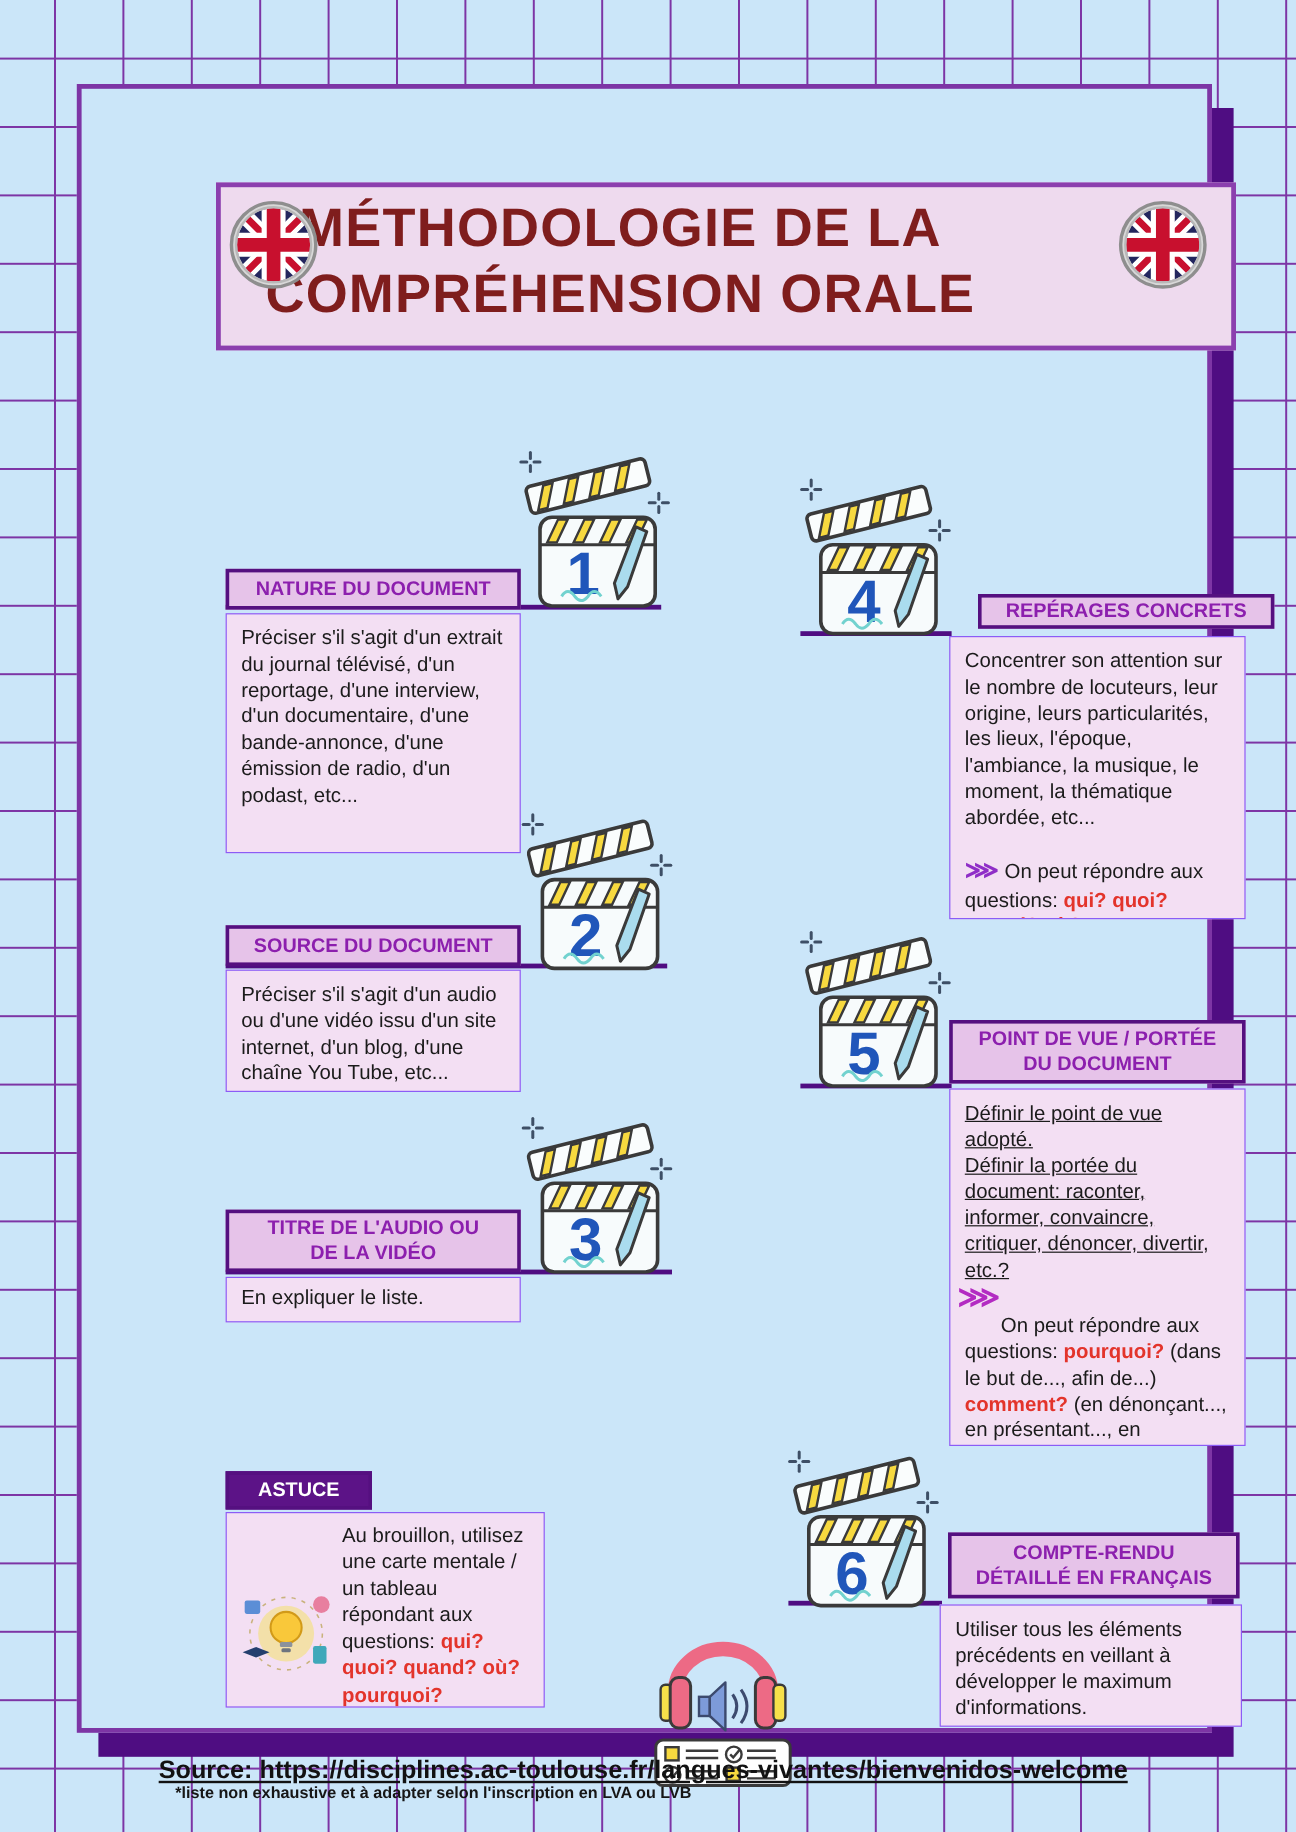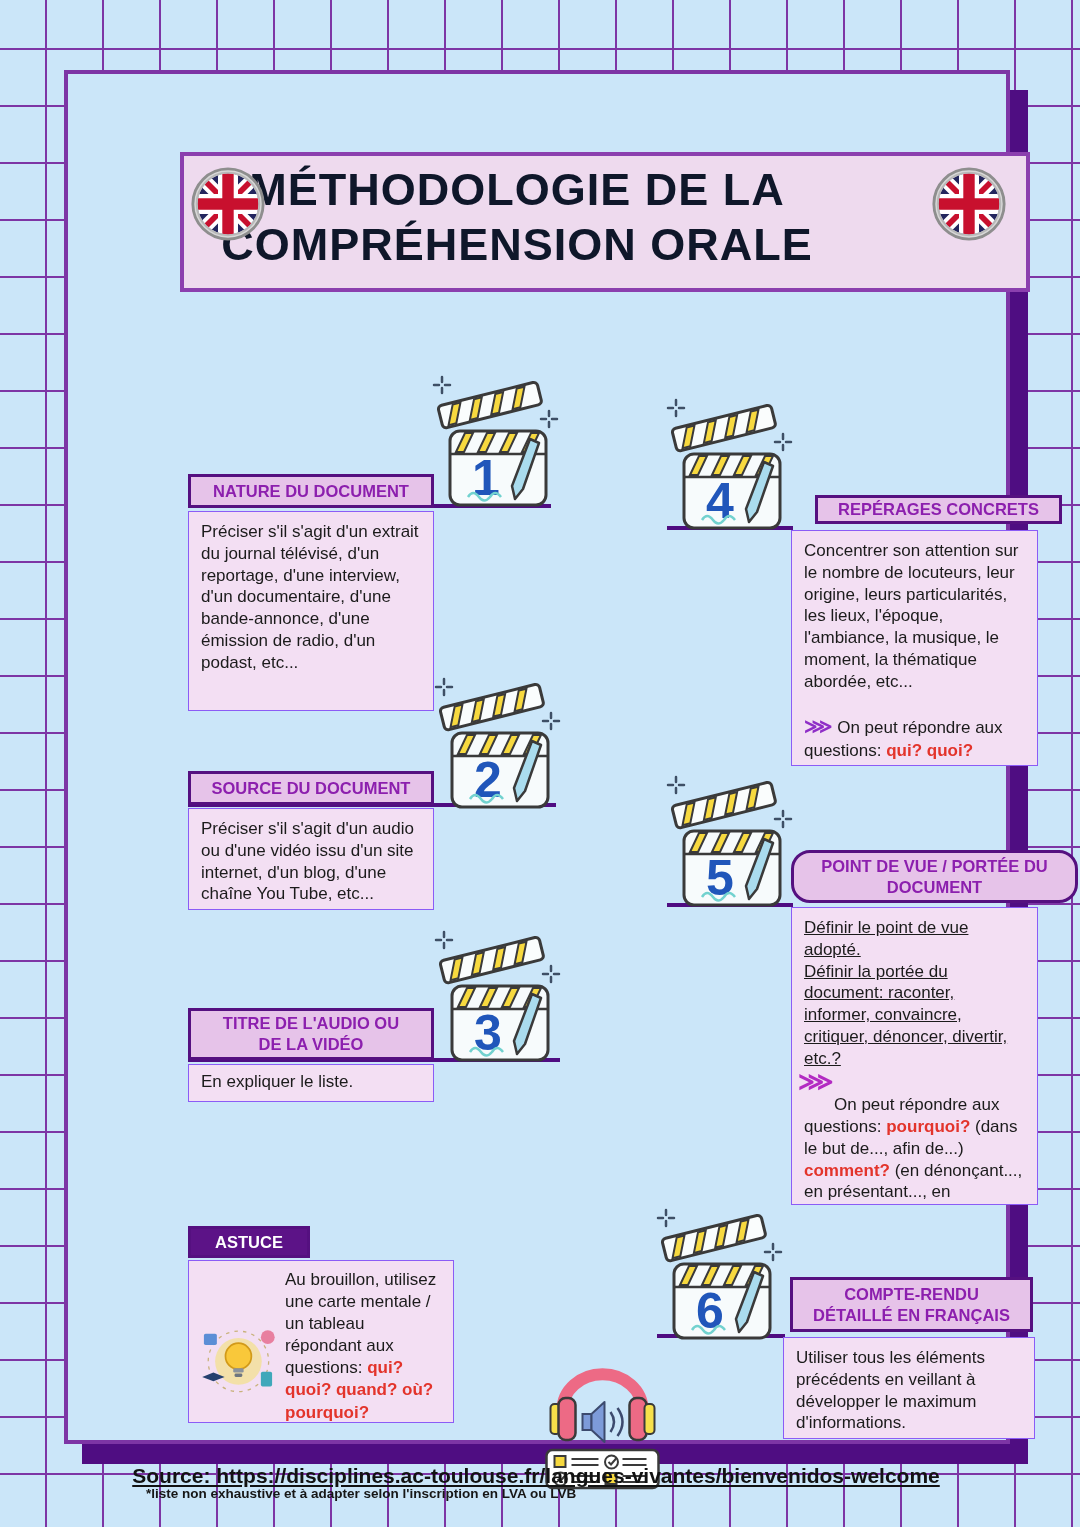--- a/index.html
+++ b/index.html
@@ -18,21 +18,21 @@
     position:absolute;left:64px;top:70px;width:938px;height:1366px;
     background:#cbe6f9;border:4px solid #7d35a5;
     box-shadow:18px 20px 0 #4f0d82;
   }
   .banner{
     position:absolute;left:112px;top:78px;width:850px;height:140px;
     background:#eedaee;border:4px solid #8b3fae;box-sizing:border-box;
   }
   .title{
     position:absolute;left:112px;top:88px;width:674px;
-    text-align:center;color:#0f172a;font-weight:800;
+    text-align:center;color:#7f1d1d;font-weight:800;
     font-size:45px;line-height:55px;letter-spacing:1px;
   }
   .flag{position:absolute;width:76px;height:76px;}
   .flag.left{left:122px;top:92px;}
   .flag.right{left:863px;top:92px;}
   .hdr{
     position:absolute;background:#e6c3e9;border:3px solid #551080;box-sizing:border-box;
     color:#8c1fae;font-weight:bold;font-size:16.5px;line-height:1.25;
     display:flex;align-items:center;justify-content:center;text-align:center;
     padding:2px 19px;z-index:3;
@@ -51,21 +51,21 @@
   .ans5{text-indent:30px;}
   
   .s1h{left:120px;top:400px;width:246px;height:34px;}
   .s1b{left:120px;top:437px;width:246px;height:200px;}
   .s2h{left:120px;top:697px;width:246px;height:34px;}
   .s2b{left:120px;top:734px;width:246px;height:102px;}
   .s3h{left:120px;top:934px;width:246px;height:52px;}
   .s3b{left:120px;top:990px;width:246px;height:38px;padding:6px 12px;}
   .s4h{left:723px;top:421px;width:247px;height:29px;margin-left:24px;}
   .s4b{left:723px;top:456px;width:247px;height:236px;}
-  .s5h{left:723px;top:776px;width:287px;height:53px;border-radius:19px;}
+  .s5h{left:723px;top:776px;width:247px;height:53px;}
   .s5b{left:723px;top:833px;width:247px;height:298px;}
   .s6h{left:722px;top:1203px;width:243px;height:55px;}
   .s6b{left:715px;top:1263px;width:252px;height:102px;}
   .ash{left:120px;top:1152px;width:122px;height:32px;background:#5c1387;color:#fff;}
   .asb{left:120px;top:1186px;width:266px;height:163px;padding:8px;}
   .astuce-flex{display:flex;gap:6px;}
   .astuce-icon{width:82px;flex:0 0 82px;margin-top:14px;}
   .astuce-text{font-size:17px;line-height:1.3;}
   .c1{left:362px;top:295px;} .c2{left:364px;top:597px;} .c3{left:364px;top:850px;}
   .c4{left:596px;top:318px;} .c5{left:596px;top:695px;} .c6{left:586px;top:1128px;}

